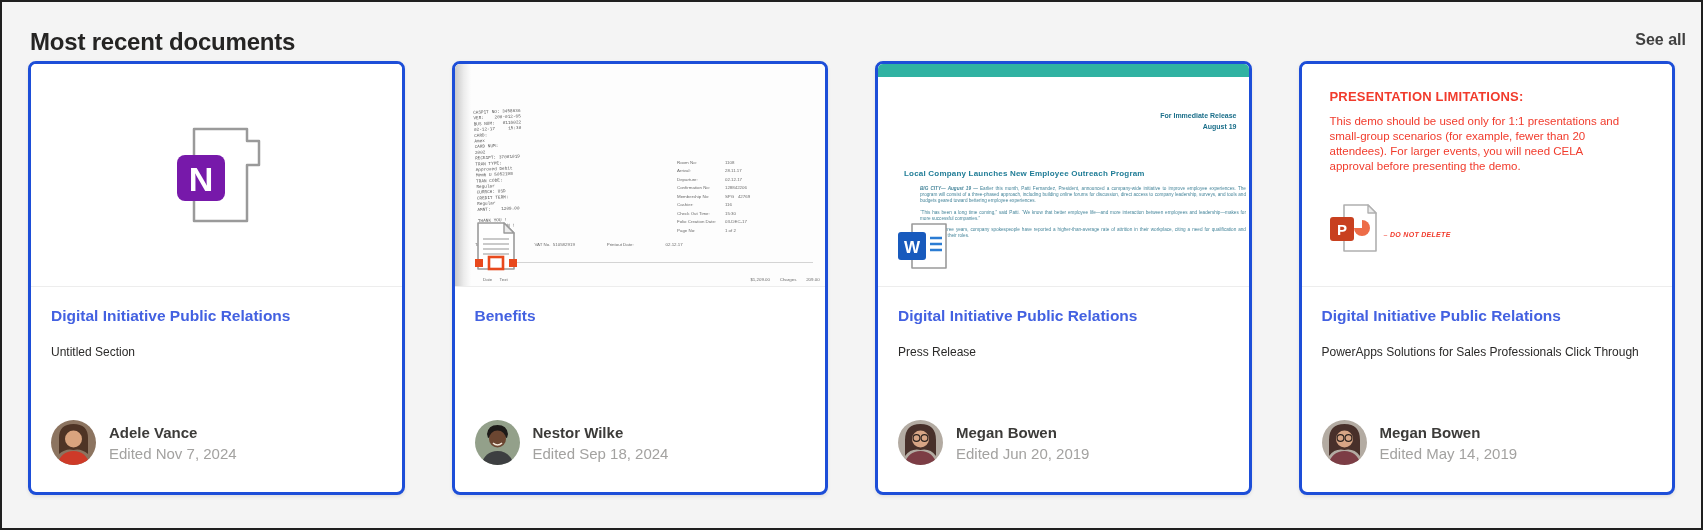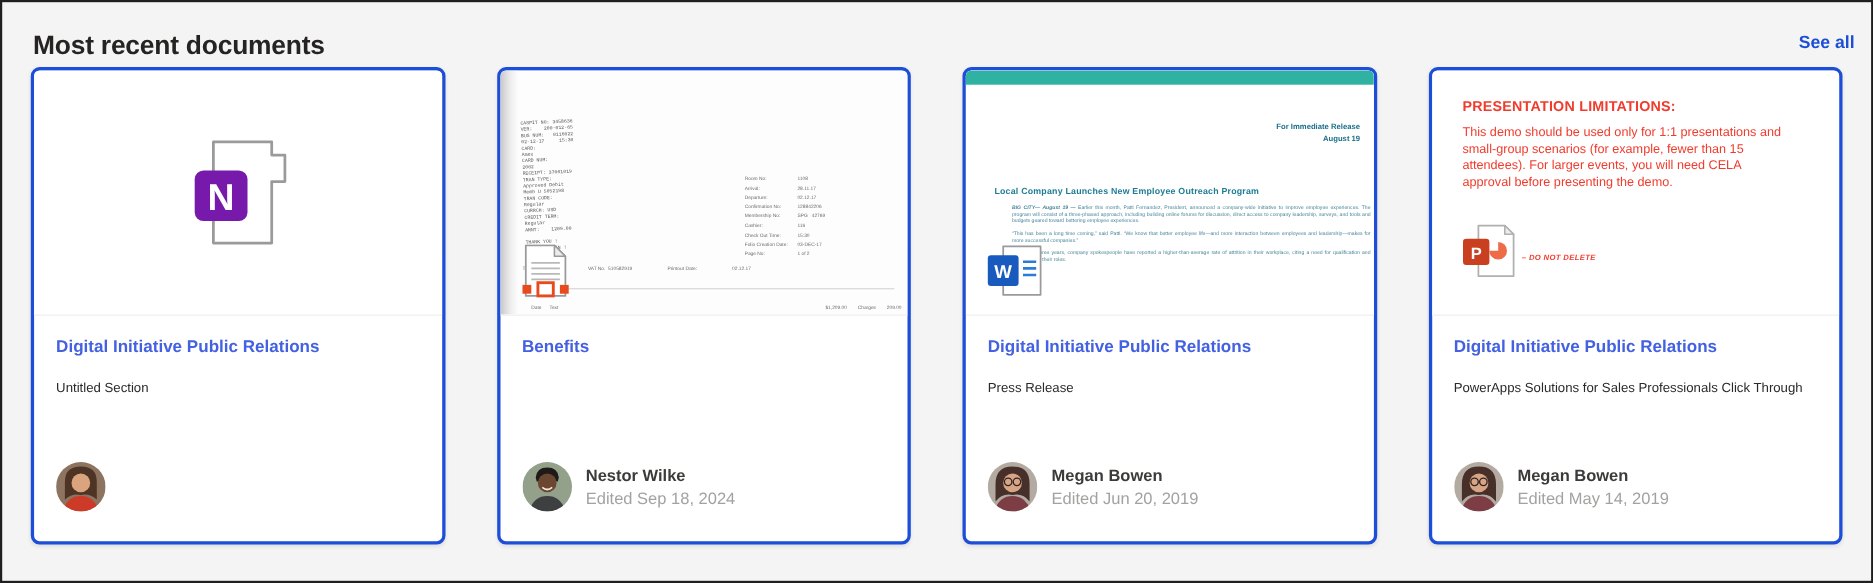--- a/index.html
+++ b/index.html
@@ -2,21 +2,21 @@
 <html><head>
 <meta charset="utf-8">
 <style>
   html,body{margin:0;padding:0;background:#fff;}
   body{font-family:"Liberation Sans","DejaVu Sans",sans-serif;-webkit-font-smoothing:antialiased;}
   .screen{width:1703px;height:530px;box-sizing:border-box;border:2px solid #1f1f1f;background:#f4f4f4;position:relative;overflow:hidden;}
 
   
   .page-header{display:flex;justify-content:space-between;align-items:flex-start;padding:24px 15px 0 28px;height:59px;box-sizing:border-box;}
   .page-title{font-size:24px;font-weight:bold;color:#252423;letter-spacing:-0.2px;margin:0;line-height:32px;}
-  .see-all{font-size:16px;font-weight:bold;color:#1d4ed8;text-decoration:none;cursor:pointer;line-height:24px;margin-top:2px;}
+  .see-all{font-size:16px;font-weight:bold;color:#404040;text-decoration:none;cursor:pointer;line-height:24px;margin-top:2px;}
 
   
   .cards{display:flex;gap:47px;padding:0 26px;align-items:stretch;}
   .card{flex:1;height:428px;background:#fff;border:3px solid #1d4ed8;border-radius:8px;box-shadow:0 1.6px 3.6px rgba(0,0,0,.08);position:relative;display:flex;flex-direction:column;overflow:hidden;cursor:pointer;}
 
   .thumb{height:222px;flex:none;border-bottom:1px solid #ededed;position:relative;overflow:hidden;background:#fff;}
   .card-body{padding:19px 20px 0 20px;position:relative;}
   .card-link{display:inline-block;font-size:15.5px;font-weight:bold;color:#4361e1;text-decoration:none;cursor:pointer;line-height:20px;}
   .card-title{font-size:12px;color:#2b2a29;margin-top:13px;line-height:27px;font-weight:400;}
   .card-footer{position:absolute;left:20px;bottom:27px;display:flex;align-items:center;gap:13px;}
@@ -80,20 +80,24 @@
         <a class="card-link">Digital Initiative Public Relations</a>
         <div class="card-title">Untitled Section</div>
       </div>
       <div class="card-footer">
         <svg class="avatar" viewBox="0 0 45 45">
           <rect width="45" height="45" fill="#8c7460"></rect>
           <path d="M8,18 Q8,4 22.5,4 Q37,4 37,18 L37,34 Q30,28 22.5,30 Q15,28 8,34 Z" fill="#4e3425"></path>
           <circle cx="22.5" cy="19" r="8.5" fill="#d9a47e"></circle>
           <path d="M6,45 Q10,31 22.5,31 Q35,31 39,45 Z" fill="#ce3a28"></path>
         </svg>
+        <div>
+          <div class="author">Adele Vance</div>
+          <div class="edited">Edited Nov 7, 2024</div>
+        </div>
       </div>
     </div>
 
     <div class="card">
       <div class="thumb thumb-receipt">
         <pre class="receipt-left">CASPIT NO: 3458636
 VER:    200-012-65
 BUS NUM:   0116022
 02-12-17     15:30
 CARD:
@@ -219,21 +223,21 @@
         <div>
           <div class="author">Megan Bowen</div>
           <div class="edited">Edited Jun 20, 2019</div>
         </div>
       </div>
     </div>
 
     <div class="card">
       <div class="thumb thumb-ppt">
         <div class="slide-heading">PRESENTATION LIMITATIONS:</div>
-        <div class="slide-body">This demo should be used only for 1:1 presentations and small-group scenarios (for example, fewer than 15 attendees). For larger events, you will need CELA approval before presenting the demo.</div>
+        <div class="slide-body">This demo should be used only for 1:1 presentations and small-group scenarios (for example, fewer than 20 attendees). For larger events, you will need CELA approval before presenting the demo.</div>
         <svg class="ppt-icon" width="56" height="52" viewBox="0 0 56 52">
           <path d="M16,1 H40 L48,9 V47 H16 Z" fill="#ffffff" stroke="#b0b0b0" stroke-width="1.6" stroke-linejoin="round"></path>
           <path d="M40,1 L40,9 H48 Z" fill="#ececec" stroke="#b0b0b0" stroke-width="1.4" stroke-linejoin="round"></path>
           <circle cx="34" cy="24" r="8" fill="#ed6c47"></circle>
           <path d="M34,24 L34,15 A9,9 0 0 0 25,24 Z" fill="#ffffff"></path>
           <rect x="2" y="13" width="24" height="24" rx="3" fill="#c8401f"></rect>
           <text x="14" y="31" text-anchor="middle" font-size="15" font-weight="bold" fill="#ffffff" font-family="Liberation Sans, sans-serif">P</text>
         </svg>
         <div class="ppt-note">– DO NOT DELETE</div>
       </div>

